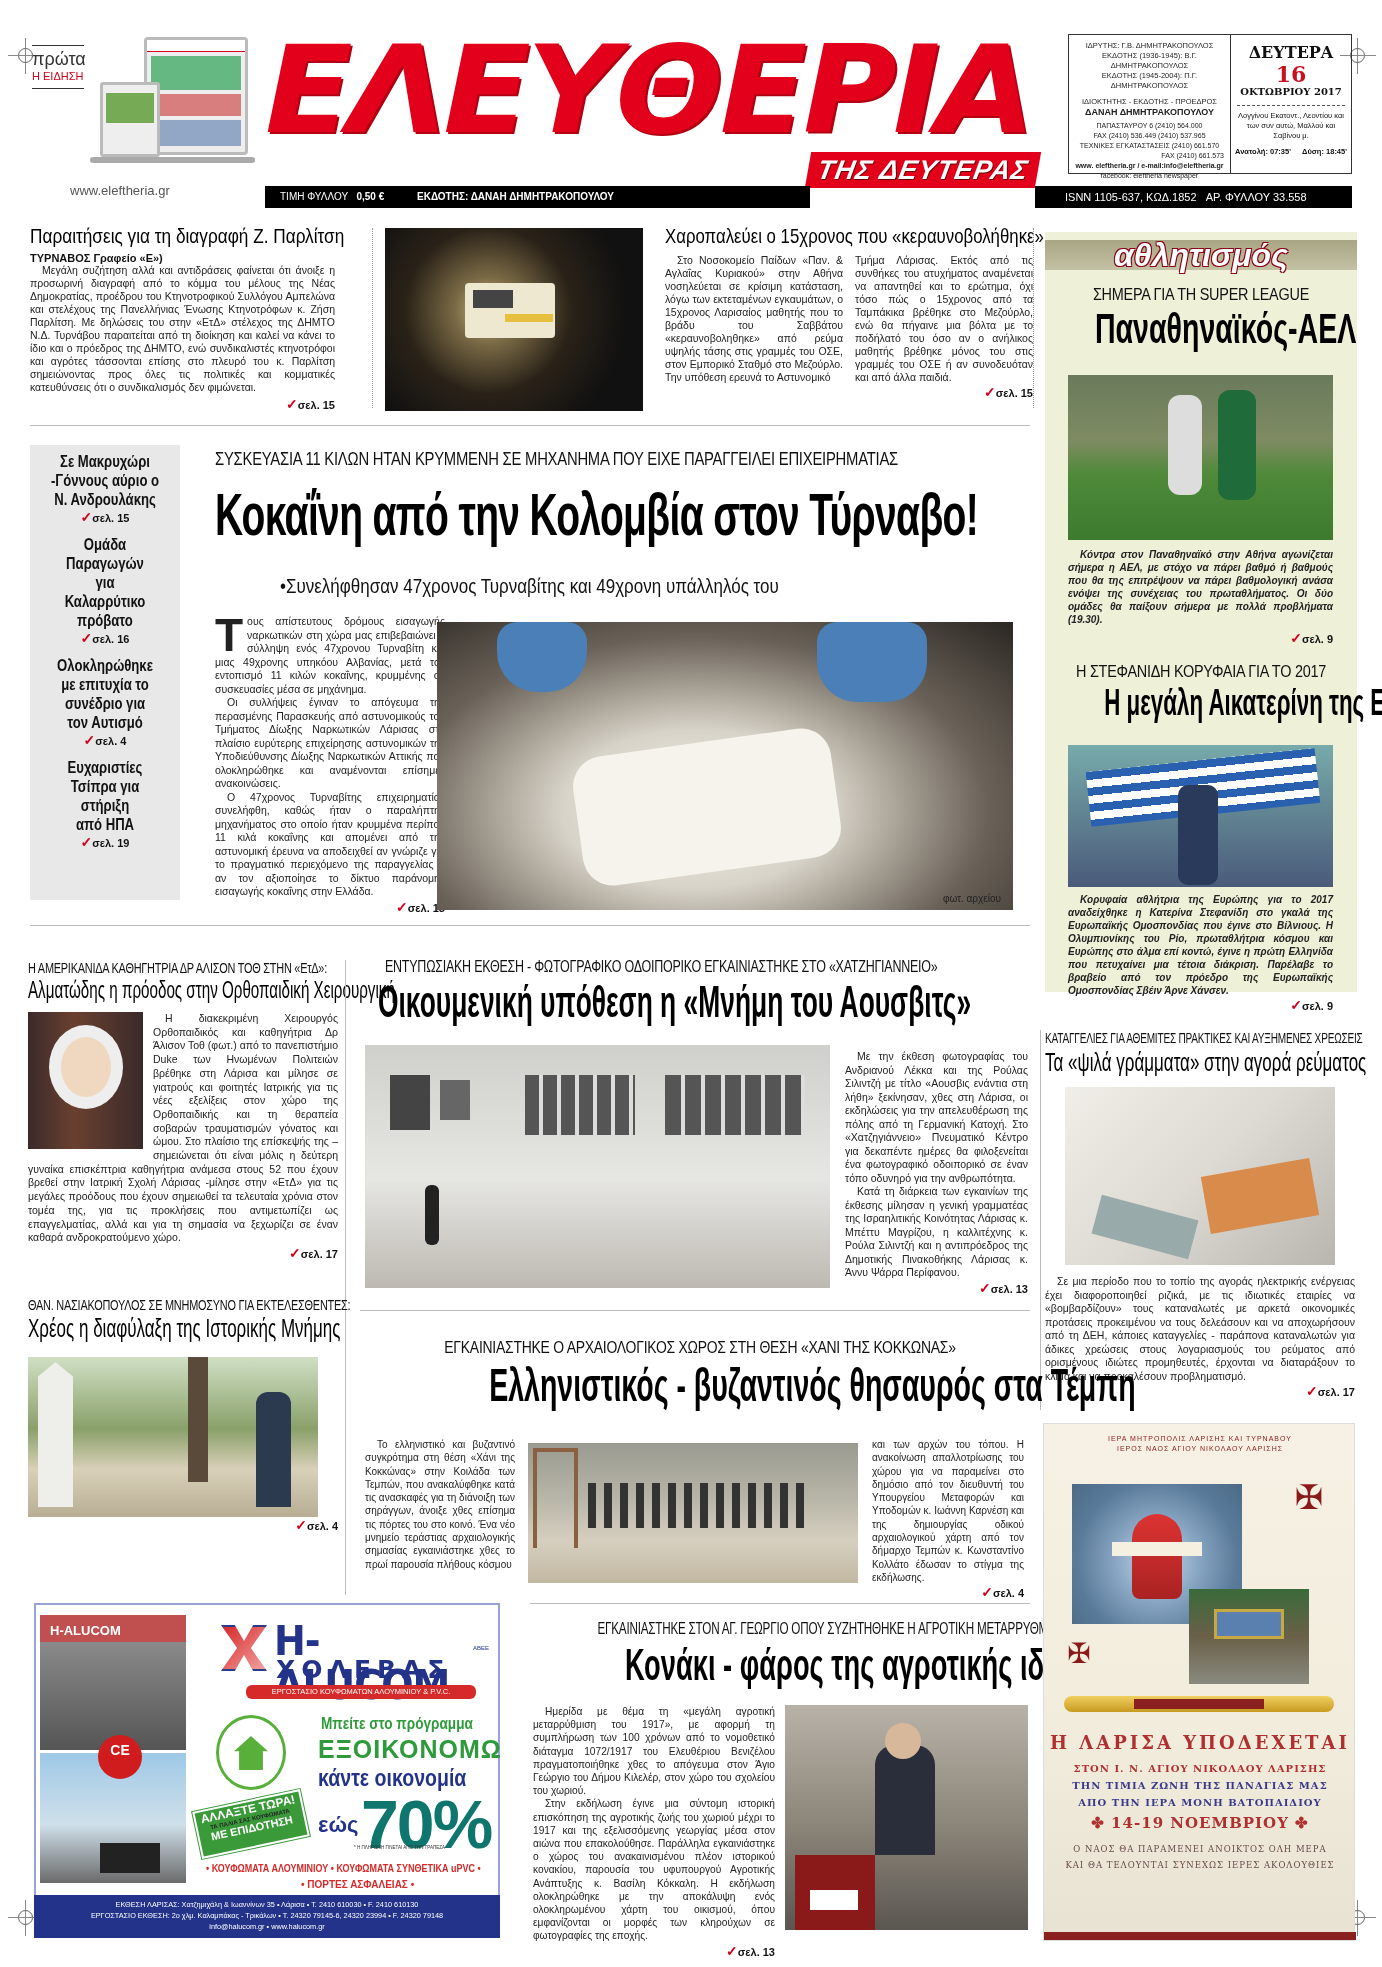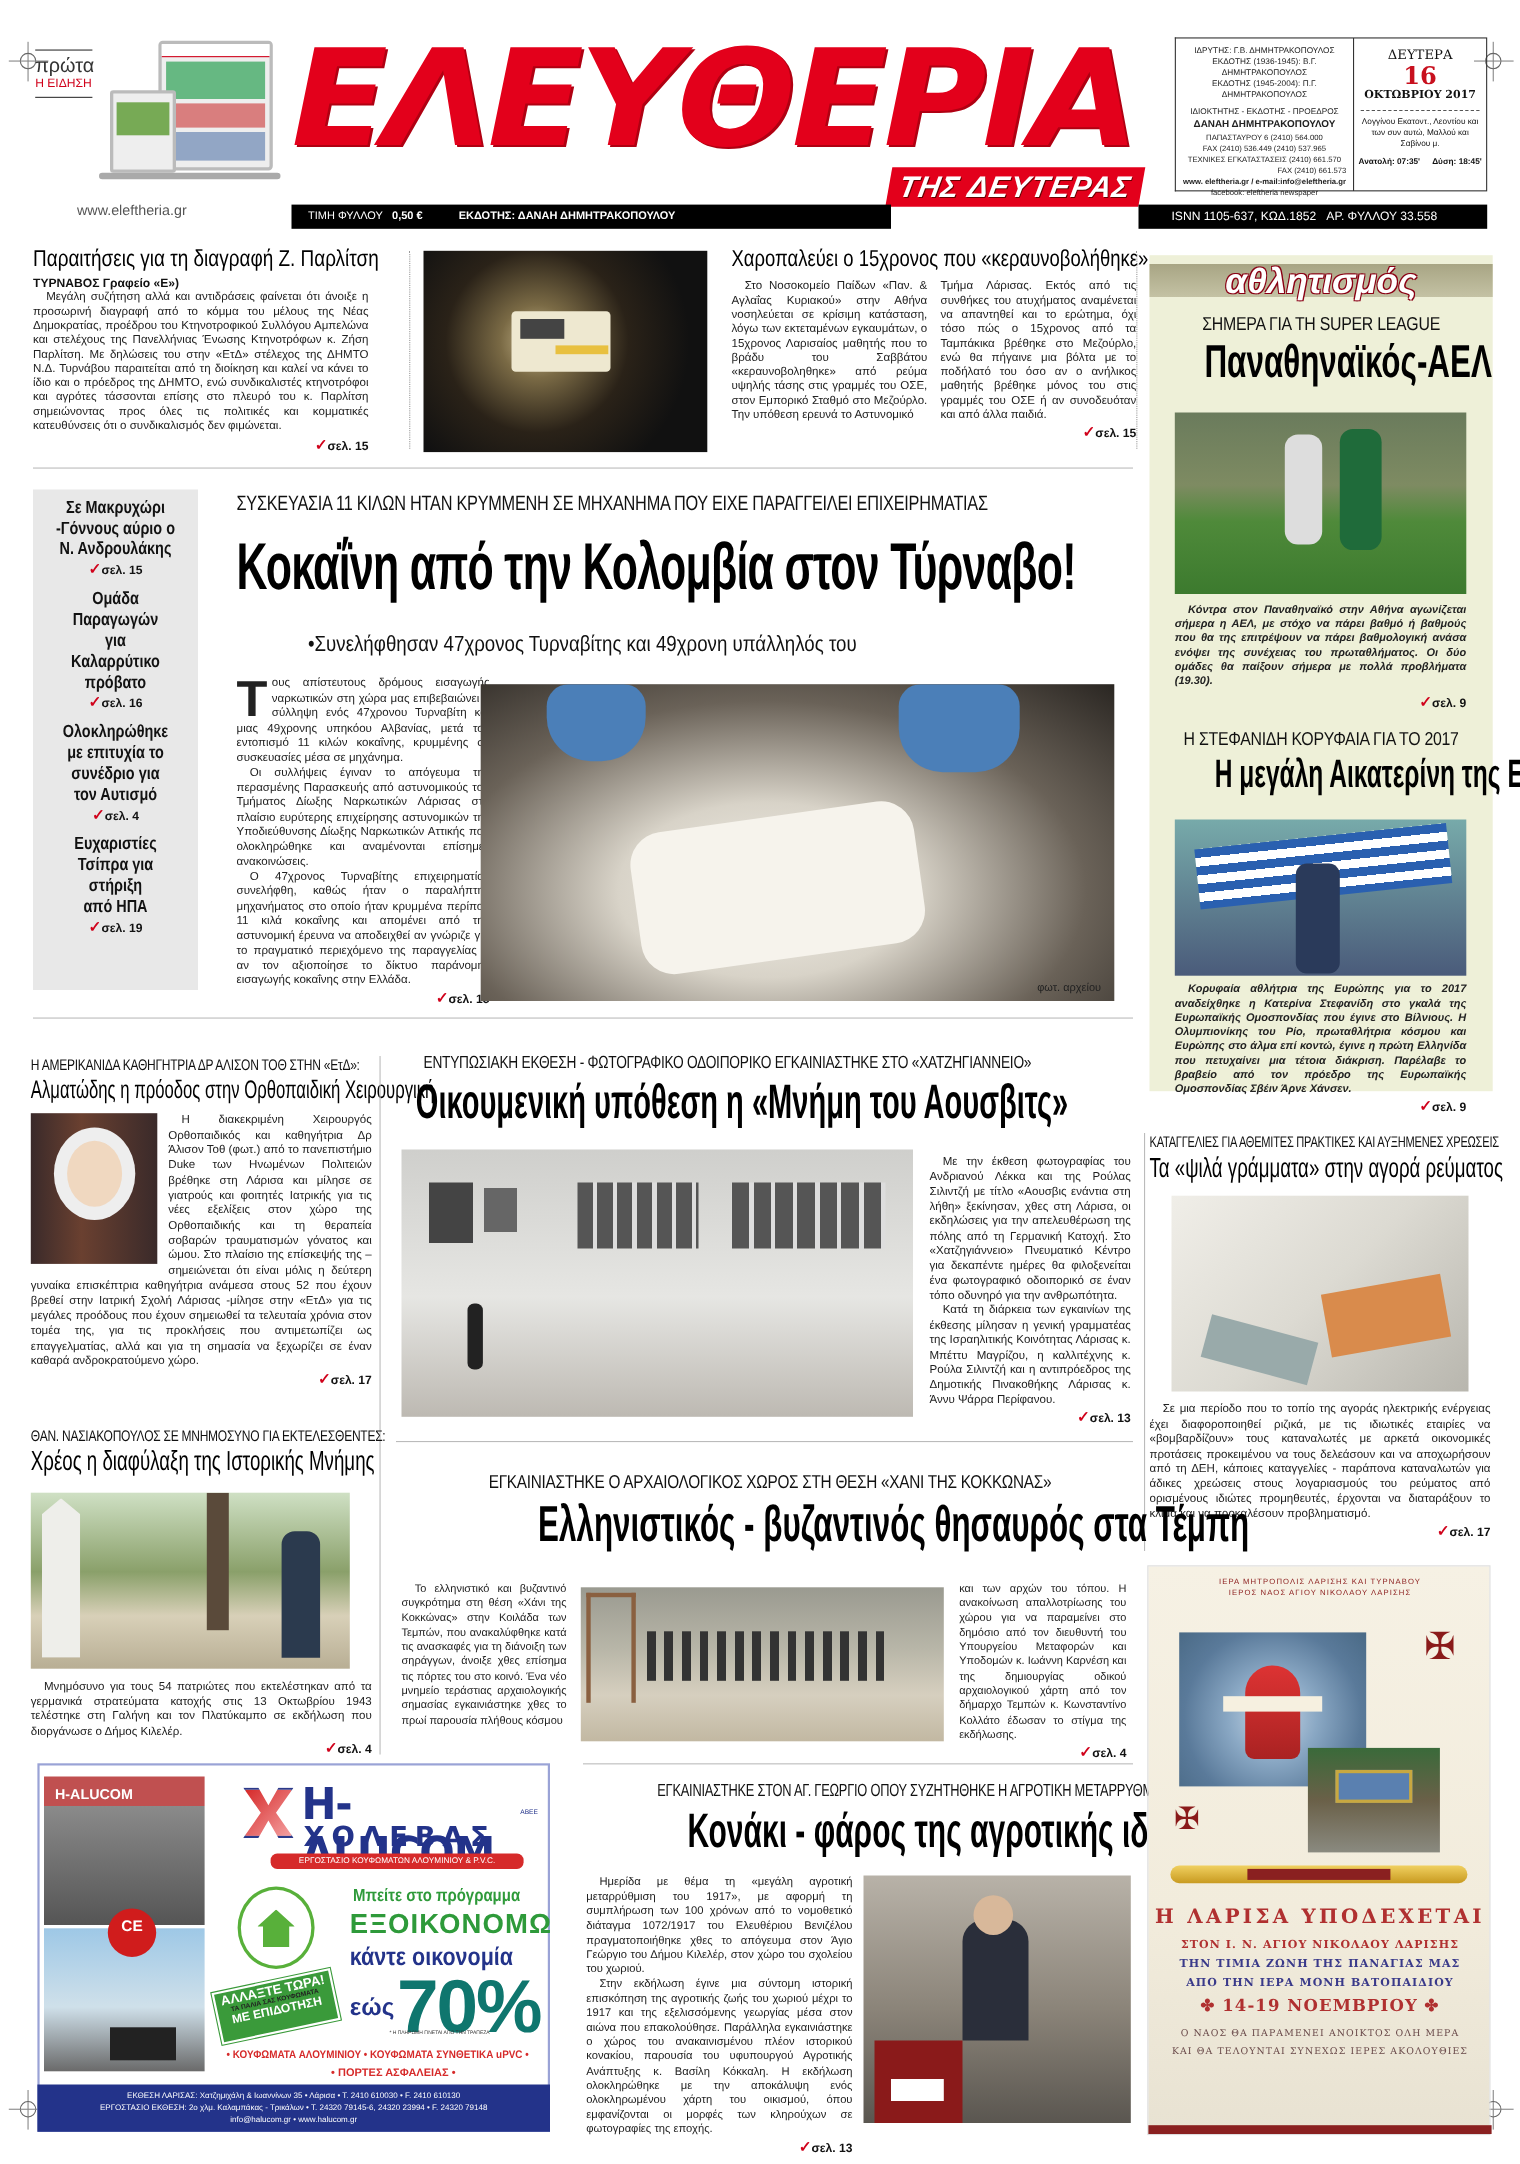--- a/index.html
+++ b/index.html
@@ -78,21 +78,21 @@
   <div style="margin-top:6px">ΙΔΙΟΚΤΗΤΗΣ - ΕΚΔΟΤΗΣ - ΠΡΟΕΔΡΟΣ</div>
   <div style="font-weight:bold;font-size:9px">ΔΑΝΑΗ ΔΗΜΗΤΡΑΚΟΠΟΥΛΟΥ</div>
   <div style="margin-top:4px;font-size:7px">ΠΑΠΑΣΤΑΥΡΟΥ 6 (2410) 564.000</div>
   <div style="font-size:7px">FAX (2410) 536.449 (2410) 537.965</div>
   <div style="font-size:7px">ΤΕΧΝΙΚΕΣ ΕΓΚΑΤΑΣΤΑΣΕΙΣ (2410) 661.570</div>
   <div style="font-size:7px;text-align:right;padding-right:6px">FAX (2410) 661.573</div>
   <div style="font-size:7px;font-weight:bold">www. eleftheria.gr / e-mail:info@eleftheria.gr</div>
   <div style="font-size:7px">facebook: eleftheria newspaper</div>
 </div>
 <div class="abs" style="left:1230px;top:34px;width:122px;height:140px;border:1px solid #333;text-align:center;font-family:'DejaVu Serif',serif">
-  <div style="font-weight:normal;font-size:12px;margin-top:8px">ΔΕΥΤΕΡΑ</div>
+  <div style="font-weight:bold;font-size:16px;margin-top:8px">ΔΕΥΤΕΡΑ</div>
   <div style="font-weight:bold;font-size:22px;color:#c8101e;line-height:24px">16</div>
   <div style="font-weight:bold;font-size:10px">ΟΚΤΩΒΡΙΟΥ 2017</div>
   <div style="border-top:1px dashed #555;margin:8px 6px 5px"></div>
   <div style="font-family:'Liberation Sans',sans-serif;font-size:7.5px;line-height:10px;padding:0 6px">Λογγίνου Εκατοντ., Λεοντίου και των συν αυτώ, Μαλλού και Σαβίνου μ.</div>
   <div style="font-family:'Liberation Sans',sans-serif;font-size:7.5px;font-weight:bold;margin-top:6px;display:flex;justify-content:space-between;padding:0 4px">
     <span>Ανατολή: 07:35'</span>
     <span>Δύση: 18:45'</span>
   </div>
 </div>
 
@@ -221,21 +221,20 @@
 <div class="vline" style="left:1040px;top:1030px;height:380px;border-left:1px solid #bbb"></div>
 
 <div class="abs" style="left:28px;top:1297px;width:310px">
   <div class="kicker" style="font-size:14px;transform:scaleX(.78)">ΘΑΝ. ΝΑΣΙΑΚΟΠΟΥΛΟΣ ΣΕ ΜΝΗΜΟΣΥΝΟ ΓΙΑ ΕΚΤΕΛΕΣΘΕΝΤΕΣ:</div>
   <div class="head" style="font-weight:normal;font-size:25px;transform:scaleX(.68);margin-top:3px">Χρέος η διαφύλαξη της Ιστορικής Μνήμης</div>
   <div class="photo" style="margin-top:16px;width:290px;height:160px;background:linear-gradient(180deg,#cfe0c4 0,#8aa06a 45%,#d8d0b8 70%,#b8ae94 100%);position:relative">
     <div class="abs" style="left:10px;top:5px;width:35px;height:145px;background:#eeeeea;clip-path:polygon(50% 0,100% 10%,100% 100%,0 100%,0 10%)"></div>
     <div class="abs" style="left:160px;top:0;width:20px;height:125px;background:#5a4a3a"></div>
     <div class="abs" style="left:228px;top:35px;width:35px;height:115px;background:#2b3a4e;border-radius:12px 12px 0 0"></div>
   </div>
-  <div class="body" style="font-size:10.5px;line-height:13.5px;text-indent:12px;margin-top:10px">Μνημόσυνο για τους 54 πατριώτες που εκτελέστηκαν από τα γερμανικά στρατεύματα κατοχής στις 13 Οκτωβρίου 1943 τελέστηκε στη Γαλήνη και τον Πλατύκαμπο σε εκδήλωση που διοργάνωσε ο Δήμος Κιλελέρ.</div>
   <div class="pageref" style="text-align:right"><span class="chk">✓</span><span>σελ. 4</span></div>
 </div>
 
 <div class="abs kicker c" style="left:360px;top:1338px;width:680px;font-size:17px;transform:scaleX(.82)">ΕΓΚΑΙΝΙΑΣΤΗΚΕ Ο ΑΡΧΑΙΟΛΟΓΙΚΟΣ ΧΩΡΟΣ ΣΤΗ ΘΕΣΗ «ΧΑΝΙ ΤΗΣ ΚΟΚΚΩΝΑΣ»</div>
 <div class="abs head c" style="left:360px;top:1362px;width:680px;font-size:46px;transform:scaleX(.62)">Ελληνιστικός - βυζαντινός θησαυρός στα Τέμπη</div>
 <div class="abs" style="left:365px;top:1438px;width:150px">
   <div class="body" style="font-size:10px;line-height:13.3px;text-indent:12px">Το ελληνιστικό και βυζαντινό συγκρότημα στη θέση «Χάνι της Κοκκώνας» στην Κοιλάδα των Τεμπών, που ανακαλύφθηκε κατά τις ανασκαφές για τη διάνοιξη των σηράγγων, άνοιξε χθες επίσημα τις πόρτες του στο κοινό. Ένα νέο μνημείο τεράστιας αρχαιολογικής σημασίας εγκαινιάστηκε χθες το πρωί παρουσία πλήθους κόσμου</div>
 </div>
 <div class="abs photo" style="left:528px;top:1443px;width:330px;height:140px;background:linear-gradient(180deg,#9a9a90 0,#b8b6a8 40%,#d6cfbf 70%,#c2b8a2 100%)">
   <div class="abs" style="left:5px;top:5px;width:45px;height:100px;border:4px solid #8a6040;border-bottom:none"></div>

